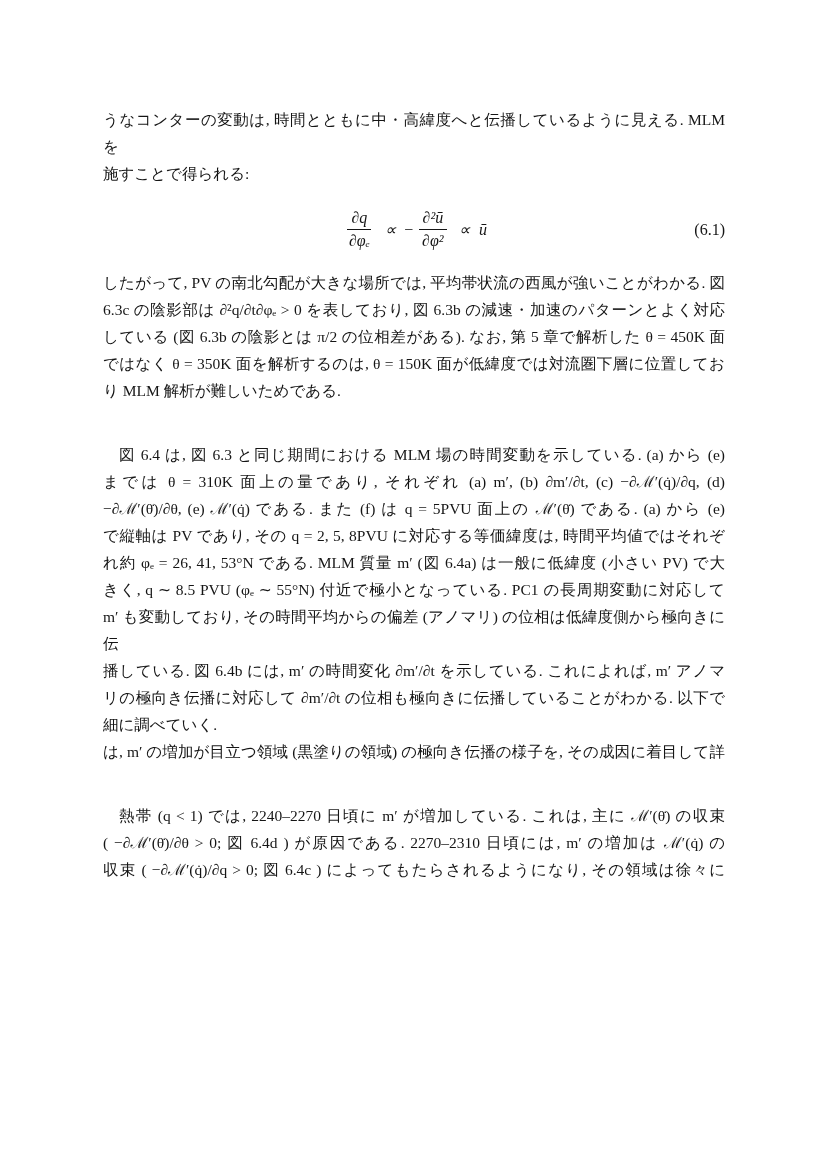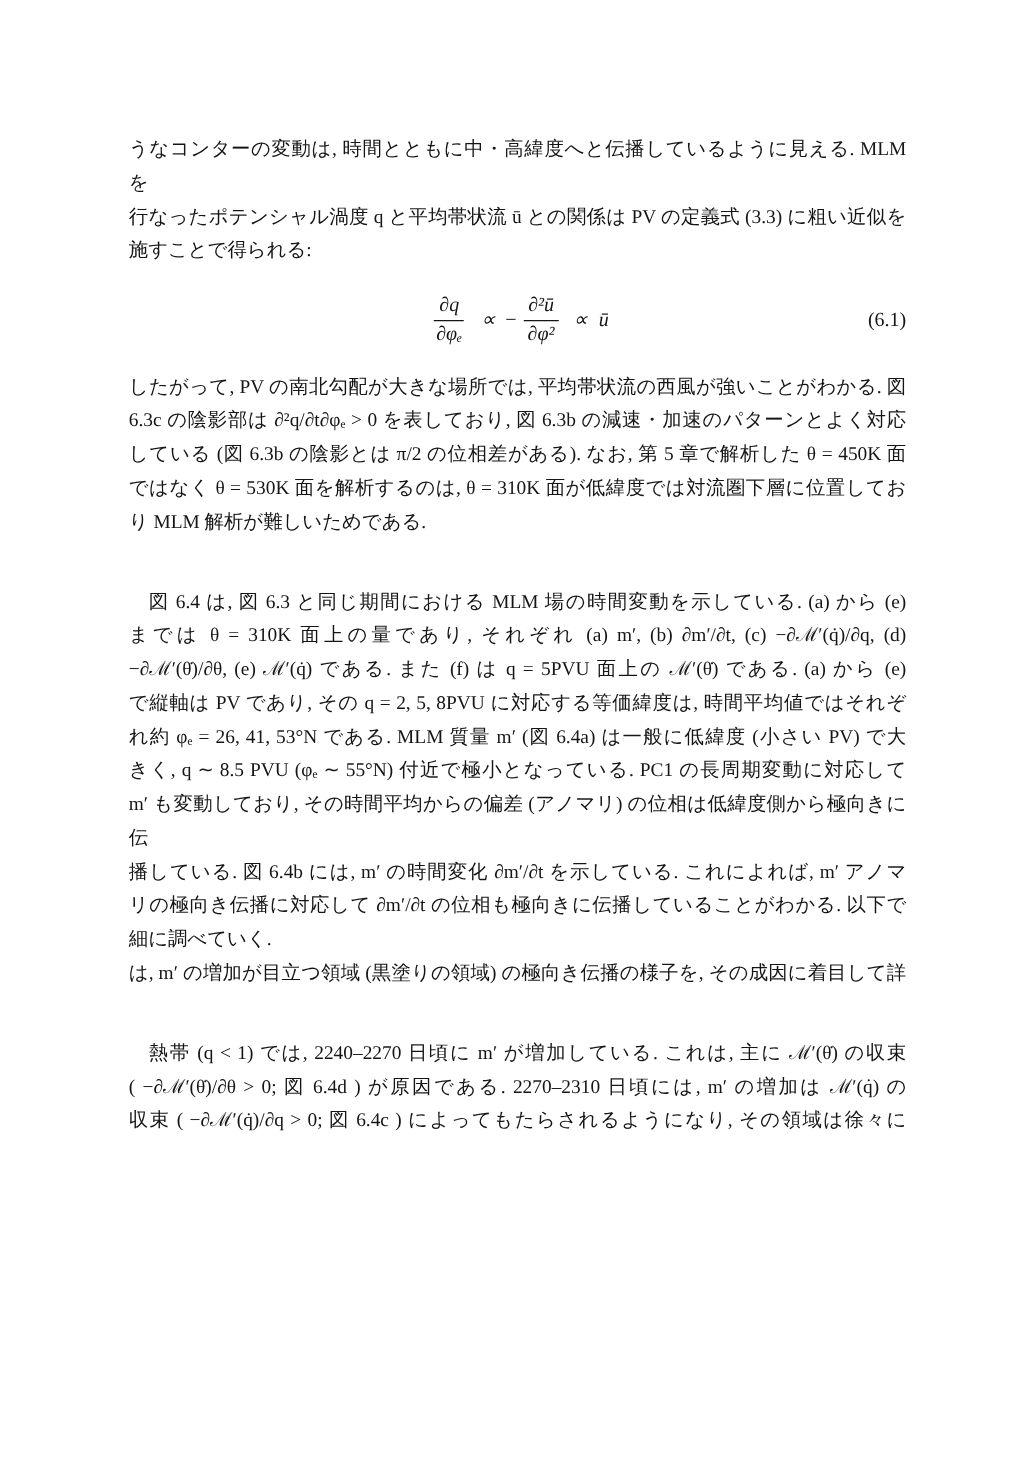--- a/index.html
+++ b/index.html
@@ -85,21 +85,20 @@
   }
 </style>
 </head>
 <body>
 
 <div class="page">
   <div class="text-block">
 
     <div class="para">
       <div class="line">うなコンターの変動は, 時間とともに中・高緯度へと伝播しているように見える. MLM を</div>
-      <div class="line">行なったポテンシャル渦度 q と平均帯状流 ū との関係は PV の定義式 (3.3) に粗い近似を</div>
       <div class="line last">施すことで得られる:</div>
     </div>
 
     <div class="equation">
       <span class="frac">
         <span class="num">∂q</span>
         <span class="den">∂φₑ</span>
       </span>
       <span class="eq-op">∝</span>
       <span>−</span>
@@ -109,21 +108,21 @@
       </span>
       <span class="eq-op">∝</span>
       <span class="eq-var">ū</span>
       <span class="eq-number">(6.1)</span>
     </div>
 
     <div class="para">
       <div class="line">したがって, PV の南北勾配が大きな場所では, 平均帯状流の西風が強いことがわかる. 図</div>
       <div class="line">6.3c の陰影部は ∂²q/∂t∂φₑ &gt; 0 を表しており, 図 6.3b の減速・加速のパターンとよく対応</div>
       <div class="line">している (図 6.3b の陰影とは π/2 の位相差がある). なお, 第 5 章で解析した θ = 450K 面</div>
-      <div class="line">ではなく θ = 530K 面を解析するのは, θ = 310K 面が低緯度では対流圏下層に位置してお</div>
+      <div class="line">ではなく θ = 350K 面を解析するのは, θ = 150K 面が低緯度では対流圏下層に位置してお</div>
       <div class="line last">り MLM 解析が難しいためである.</div>
     </div>
 
     <div class="para">
       <div class="line indent">図 6.4 は, 図 6.3 と同じ期間における MLM 場の時間変動を示している. (a) から (e)</div>
       <div class="line">までは θ = 310K 面上の量であり, それぞれ (a) m′, (b) ∂m′/∂t, (c) −∂ℳ′(q̇)/∂q, (d)</div>
       <div class="line">−∂ℳ′(θ̇)/∂θ, (e) ℳ′(q̇) である. また (f) は q = 5PVU 面上の ℳ′(θ̇) である. (a) から (e)</div>
       <div class="line">で縦軸は PV であり, その q = 2, 5, 8PVU に対応する等価緯度は, 時間平均値ではそれぞ</div>
       <div class="line">れ約 φₑ = 26, 41, 53°N である. MLM 質量 m′ (図 6.4a) は一般に低緯度 (小さい PV) で大</div>
       <div class="line">きく, q ∼ 8.5 PVU (φₑ ∼ 55°N) 付近で極小となっている. PC1 の長周期変動に対応して</div>

